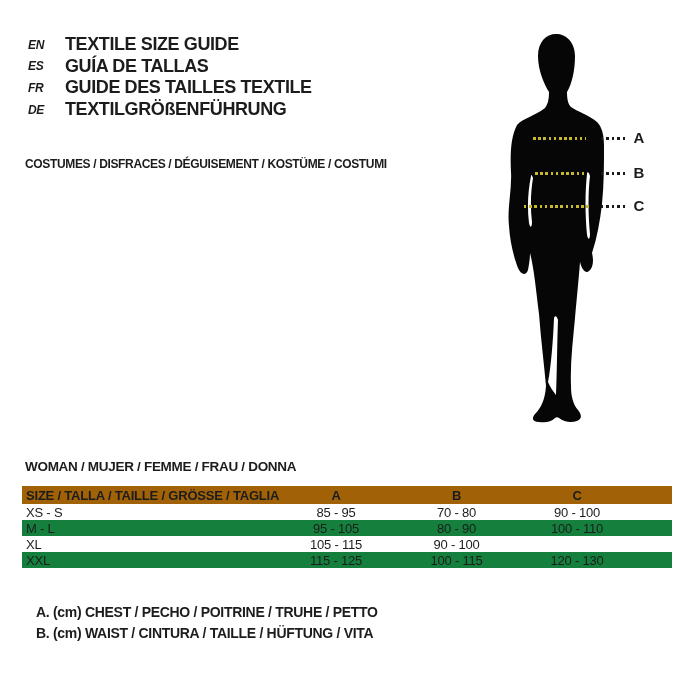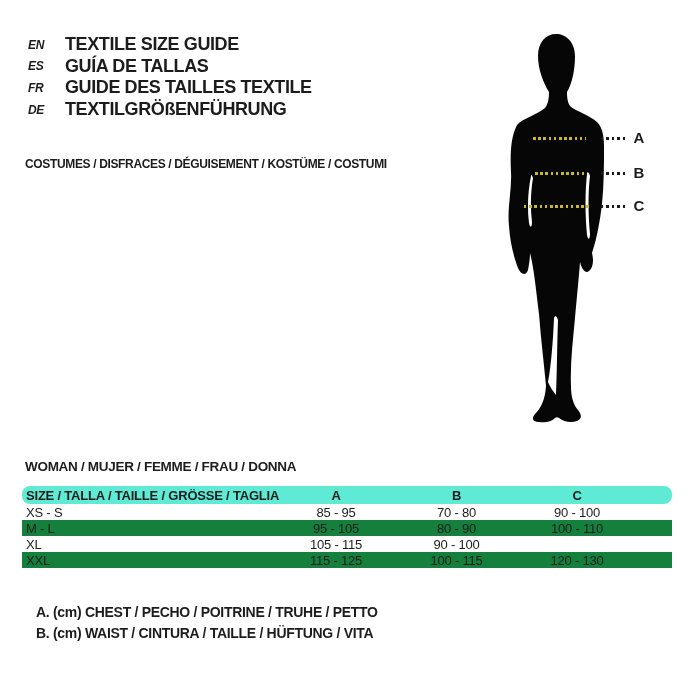--- a/index.html
+++ b/index.html
@@ -27,21 +27,21 @@
   .dl-b-out{left:601px;top:172px;width:25px;}
   .dl-c-out{left:601px;top:205px;width:25px;}
   .measure-label{position:absolute;left:631px;width:16px;text-align:center;
                  font-size:15px;font-weight:700;line-height:16px;}
   .ml-a{top:130px;} .ml-b{top:165px;} .ml-c{top:198px;}
   
   .table-title{position:absolute;left:25px;top:459px;font-size:13.5px;letter-spacing:-0.3px;
                font-weight:600;white-space:nowrap;}
   .size-table{position:absolute;left:22px;top:486px;width:650px;font-size:13px;letter-spacing:-0.2px;}
   .t-row{display:grid;grid-template-columns:253px 122px 119px 156px;align-items:center;height:16px;}
-  .t-head{height:18px;background:#5eead4;font-weight:600;border-radius:8px;}
+  .t-head{height:18px;background:#a16207;font-weight:600;}
   .t-row.alt{background:#15803d;}
   .c-size{padding-left:4px;text-align:left;white-space:nowrap;}
   .c-val{text-align:center;}
   .c-last{padding-right:34px;}
   
   .legend{position:absolute;left:36px;top:604px;}
   .legend div{height:21.3px;font-size:14px;letter-spacing:-0.3px;font-weight:600;white-space:nowrap;}
 </style>
 </head>
 <body>

